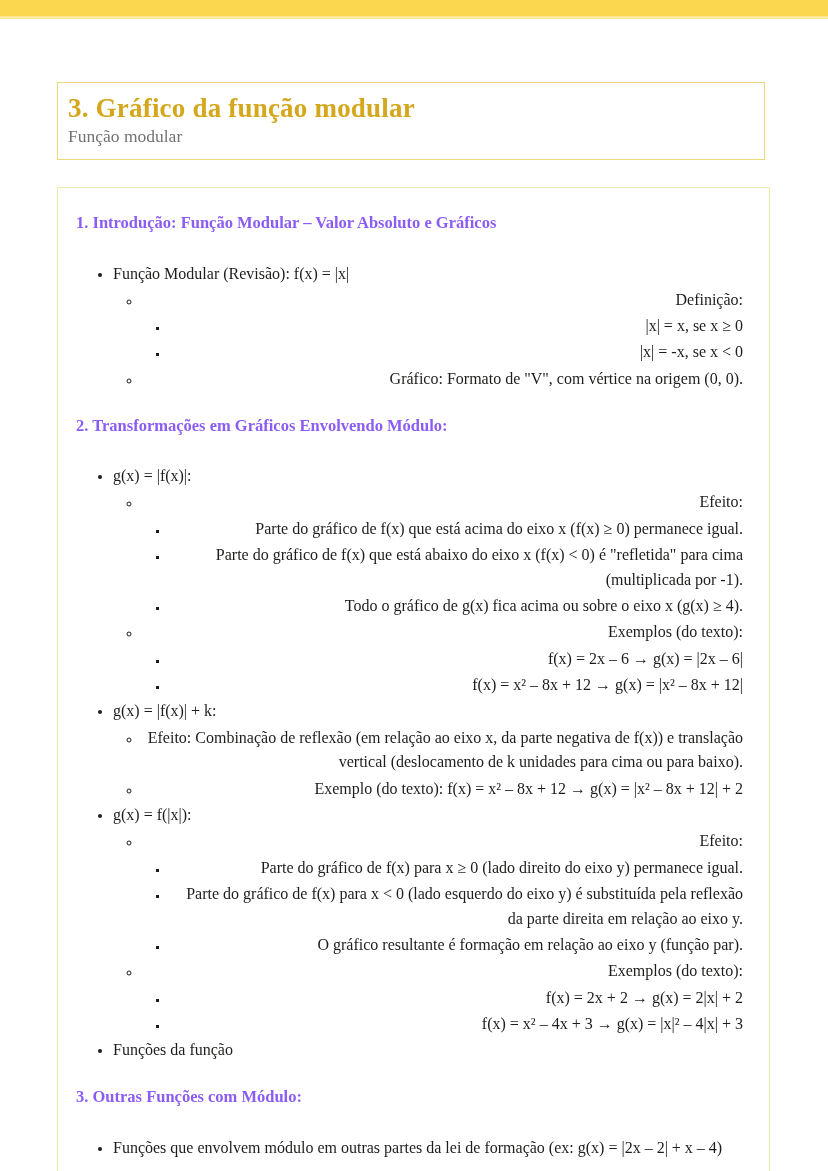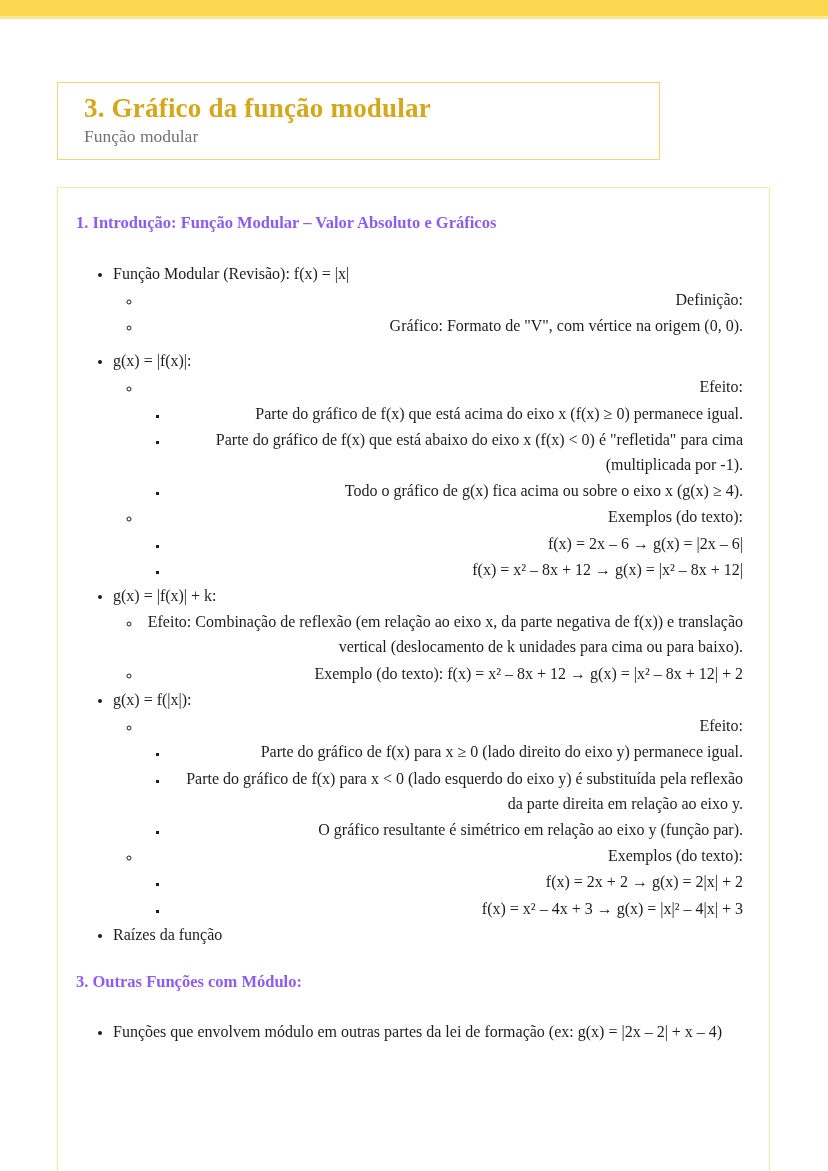--- a/index.html
+++ b/index.html
@@ -19,25 +19,25 @@
   .top-bar {
     width: 828px;
     height: 19px;
     background: var(--accent-yellow, #fbd64f);
     border-bottom: 3px solid var(--accent-yellow-light, #fde79a);
   }
   .title-box {
     position: absolute;
     left: 57px;
     top: 82px;
-    width: 603px;
+    width: 708px;
     height: 78px;
     border: 1px solid var(--box-border, #eed877);
     background: #ffffff;
-    padding: 11px 26px 0 26px;
+    padding: 11px 26px 0 10px;
   }
   .title-box h1 {
     font-size: 27px;
     font-weight: bold;
     color: var(--title-gold, #d5a71d);
     letter-spacing: 0.2px;
     line-height: 1.1;
   }
   .title-box .subtitle {
     font-size: 17.5px;
@@ -85,26 +85,31 @@
 
   <div class="content-box">
 
     <h2>1. Introdução: Função Modular – Valor Absoluto e Gráficos</h2>
     <ul class="l1">
       <li>
         <span>Função Modular (Revisão): f(x) = |x|</span>
         <ul class="l2">
           <li>
             <span>Definição:</span>
+            <ul class="l3">
+              <li><span>|x| = x, se x ≥ 0</span></li>
+              <li><span>|x| = -x, se x &lt; 0</span></li>
+            </ul>
           </li>
           <li><span>Gráfico: Formato de "V", com vértice na origem (0, 0).</span></li>
         </ul>
       </li>
     </ul>
 
+    <h2 class="later">2. Transformações em Gráficos Envolvendo Módulo:</h2>
     <ul class="l1">
       <li>
         <span>g(x) = |f(x)|:</span>
         <ul class="l2">
           <li>
             <span>Efeito:</span>
             <ul class="l3">
               <li><span>Parte do gráfico de f(x) que está acima do eixo x (f(x) ≥ 0) permanece igual.</span></li>
               <li><span>Parte do gráfico de f(x) que está abaixo do eixo x (f(x) &lt; 0) é "refletida" para cima (multiplicada por -1).</span></li>
               <li><span>Todo o gráfico de g(x) fica acima ou sobre o eixo x (g(x) ≥ 4).</span></li>
@@ -127,33 +132,33 @@
         </ul>
       </li>
       <li>
         <span>g(x) = f(|x|):</span>
         <ul class="l2">
           <li>
             <span>Efeito:</span>
             <ul class="l3">
               <li><span>Parte do gráfico de f(x) para x ≥ 0 (lado direito do eixo y) permanece igual.</span></li>
               <li><span>Parte do gráfico de f(x) para x &lt; 0 (lado esquerdo do eixo y) é substituída pela reflexão da parte direita em relação ao eixo y.</span></li>
-              <li><span>O gráfico resultante é simétrico em relação ao eixo y (função par).</span></li>
+              <li><span>O gráfico resultante é formação em relação ao eixo y (função par).</span></li>
             </ul>
           </li>
           <li>
             <span>Exemplos (do texto):</span>
             <ul class="l3">
               <li><span>f(x) = 2x + 2 → g(x) = 2|x| + 2</span></li>
               <li><span>f(x) = x² – 4x + 3 → g(x) = |x|² – 4|x| + 3</span></li>
             </ul>
           </li>
         </ul>
       </li>
-      <li><span>Raízes da função</span></li>
+      <li><span>Funções da função</span></li>
     </ul>
 
     <h2 class="later">3. Outras Funções com Módulo:</h2>
     <ul class="l1">
       <li><span>Funções que envolvem módulo em outras partes da lei de formação (ex: g(x) = |2x – 2| + x – 4)</span></li>
     </ul>
 
   </div>
 </div>
 

